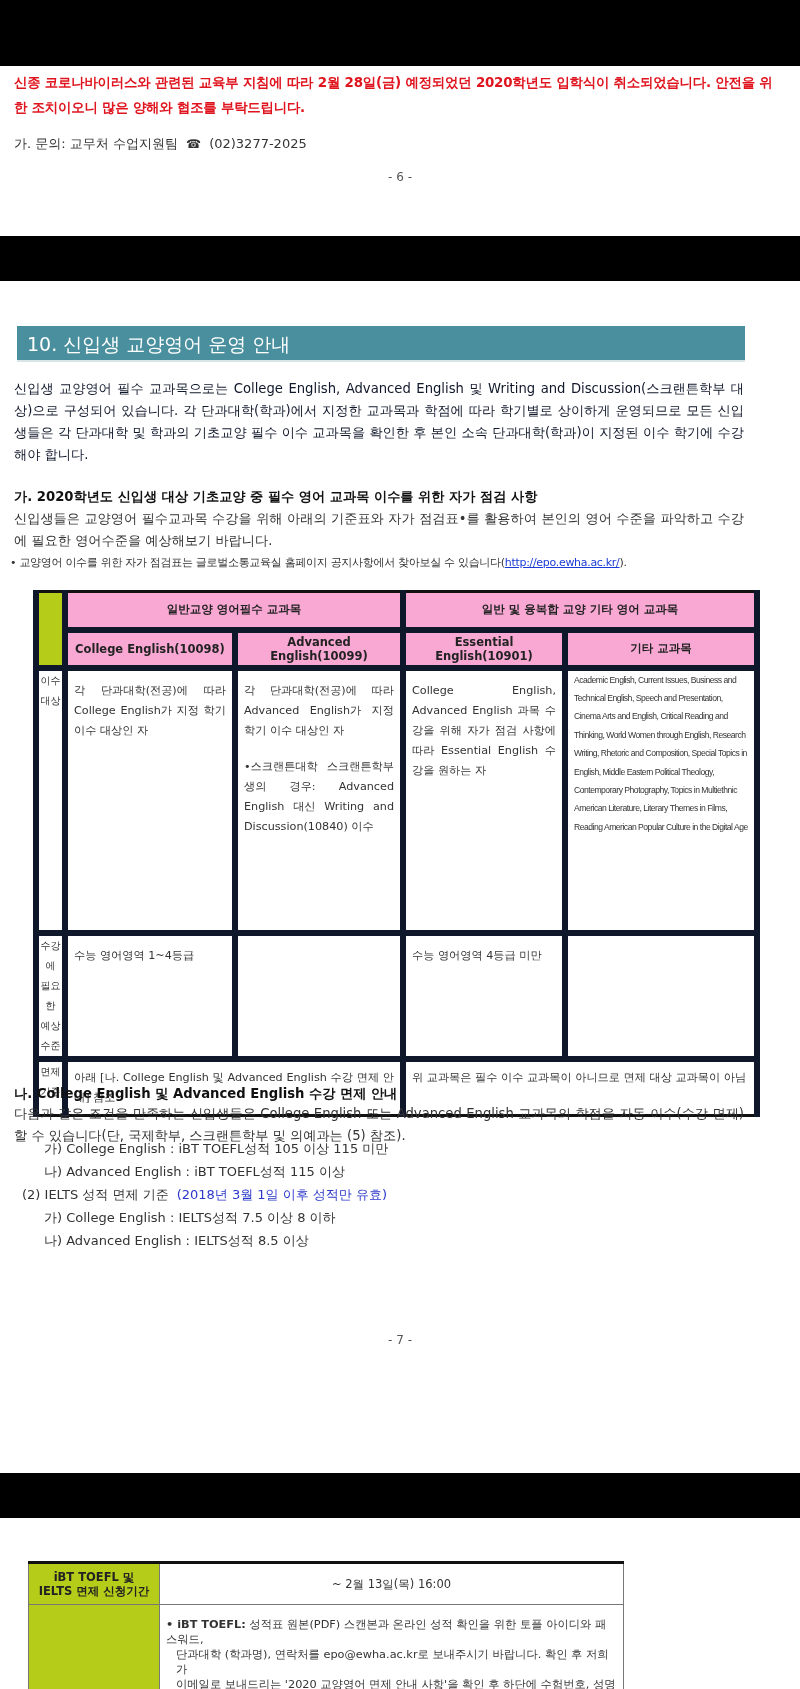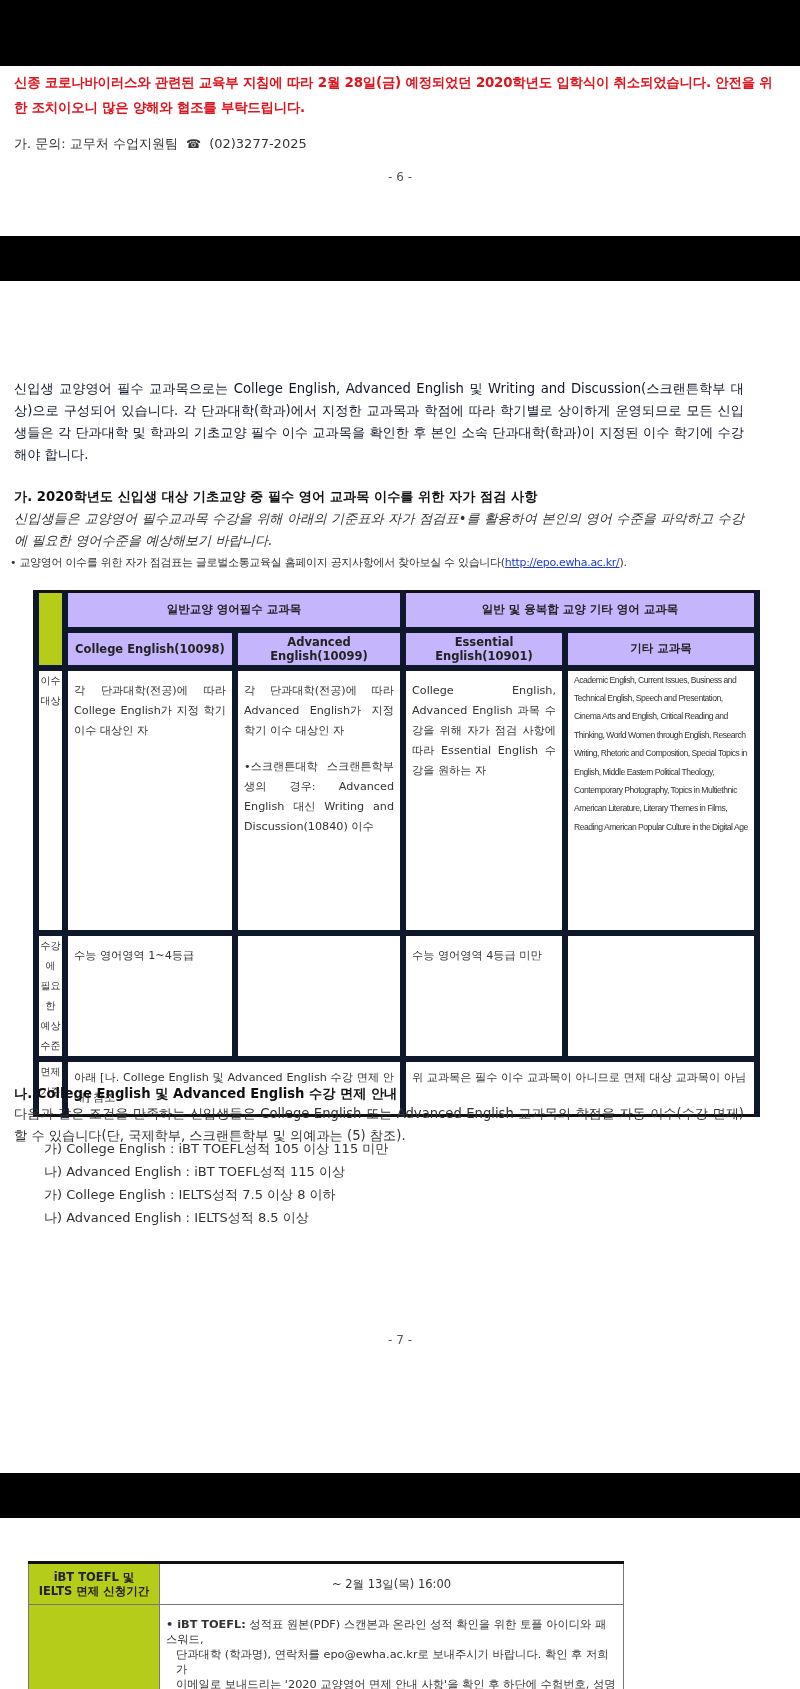--- a/index.html
+++ b/index.html
@@ -21,21 +21,21 @@
   .intro { position: absolute; left: 14px; top: 97px; width: 730px; font-size: 13.2px; line-height: 22px; color: #0f172a; text-align: justify; }
   .sub-h { position: absolute; left: 14px; font-size: 13.2px; font-weight: bold; color: #111; }
   .para { position: absolute; left: 14px; width: 730px; font-size: 13.2px; line-height: 22px; color: #333; text-align: justify; }
   .note { position: absolute; left: 10px; top: 274px; font-size: 11px; color: #333; letter-spacing: -0.3px; }
   .note a { color: #1a3bd6; text-decoration: underline; }
 
   table.main { position: absolute; left: 33px; top: 309px; width: 727px; border-collapse: collapse; font-size: 11.2px; color: #333; }
   table.main td, table.main th { border: 6px solid #0f172a; vertical-align: top; }
   table.main tr:first-child th { border-top: 3px solid #111; }
   table.main tr:last-child td { border-bottom: 3px solid #111; }
-  table.main th { background: #c4b5fd; color: #222; font-weight: bold; font-size: 11.5px; height: 38px; vertical-align: middle; text-align: center; }
+  table.main th { background: #f9a8d4; color: #222; font-weight: bold; font-size: 11.5px; height: 38px; vertical-align: middle; text-align: center; }
   table.main th.blank { background: #b5cc18; }
   td.rowhead { text-align: center; vertical-align: middle; width: 29px; font-size: 10px; line-height: 20px; padding: 0 1px; }
   td.cell { padding: 10px 6px; line-height: 20px; text-align: justify; }
   td.dash-r { border-right: 1px dashed #555; }
   td.small { font-size: 8.6px; line-height: 18.4px; padding: 0 6px; letter-spacing: -0.5px; font-family: "Liberation Sans", sans-serif; }
   td.mid { vertical-align: middle; }
   .sub-h2 { top: 804px; }
   .list { position: absolute; left: 14px; top: 856px; font-size: 13px; line-height: 23px; color: #333; }
   .list .blue { color: #2a37c9; margin-left: 8px; }
   .list .l1 { padding-left: 8px; }
@@ -57,24 +57,25 @@
   <div class="notice">신종 코로나바이러스와 관련된 교육부 지침에 따라 2월 28일(금) 예정되었던 2020학년도 입학식이 취소되었습니다. 안전을 위한 조치이오니 많은 양해와 협조를 부탁드립니다.</div>
   <div class="contact">
     <span>가. 문의: 교무처 수업지원팀</span>
     <span class="phone">☎</span>
     <span>(02)3277-2025</span>
   </div>
   <div class="pagenum" style="top:104px;">- 6 -</div>
 </div>
 
 <div class="page" id="page-b">
+  <div class="sec-title">10. 신입생 교양영어 운영 안내</div>
   <div class="intro">신입생 교양영어 필수 교과목으로는 College English, Advanced English 및 Writing and Discussion(스크랜튼학부 대상)으로 구성되어 있습니다. 각 단과대학(학과)에서 지정한 교과목과 학점에 따라 학기별로 상이하게 운영되므로 모든 신입생들은 각 단과대학 및 학과의 기초교양 필수 이수 교과목을 확인한 후 본인 소속 단과대학(학과)이 지정된 이수 학기에 수강해야 합니다.</div>
 
   <div class="sub-h" style="top:207px;">가. 2020학년도 신입생 대상 기초교양 중 필수 영어 교과목 이수를 위한 자가 점검 사항</div>
-  <div class="para" style="top:227px;font-style:italic;">신입생들은 교양영어 필수교과목 수강을 위해 아래의 기준표와 자가 점검표•를 활용하여 본인의 영어 수준을 파악하고 수강에 필요한 영어수준을 예상해보기 바랍니다.</div>
+  <div class="para" style="top:227px;">신입생들은 교양영어 필수교과목 수강을 위해 아래의 기준표와 자가 점검표•를 활용하여 본인의 영어 수준을 파악하고 수강에 필요한 영어수준을 예상해보기 바랍니다.</div>
   <div class="note">
     <span>• 교양영어 이수를 위한 자가 점검표는 글로벌소통교육실 홈페이지 공지사항에서 찾아보실 수 있습니다(</span><a>http://epo.ewha.ac.kr/</a><span>).</span>
   </div>
 
   <table class="main">
     <tbody>
         <tr>
       <th class="blank" rowspan="2" style="width:29px;"></th>
       <th colspan="2">일반교양 영어필수 교과목</th>
       <th colspan="2">일반 및 융복합 교양 기타 영어 교과목</th>
@@ -109,20 +110,21 @@
     </tr>
   </tbody>
     </table>
 
   <div class="sub-h sub-h2">나. College English 및 Advanced English 수강 면제 안내</div>
   <div class="para" style="top:822px;">다음과 같은 조건을 만족하는 신입생들은 College English 또는 Advanced English 교과목의 학점을 자동 이수(수강 면제)할 수 있습니다(단, 국제학부, 스크랜튼학부 및 의예과는 (5) 참조).</div>
 
   <div class="list">
     <div class="l2">가) College English : iBT TOEFL성적 105 이상 115 미만</div>
     <div class="l2">나) Advanced English : iBT TOEFL성적 115 이상</div>
+    <div class="l1"><span>(2) IELTS 성적 면제 기준</span><span class="blue">(2018년 3월 1일 이후 성적만 유효)</span></div>
     <div class="l2">가) College English : IELTS성적 7.5 이상 8 이하</div>
     <div class="l2">나) Advanced English : IELTS성적 8.5 이상</div>
   </div>
 
   <div class="pagenum" style="top:1052px;">- 7 -</div>
 </div>
 
 <div class="page" id="page-c">
   <table class="apply">
     <tbody>

